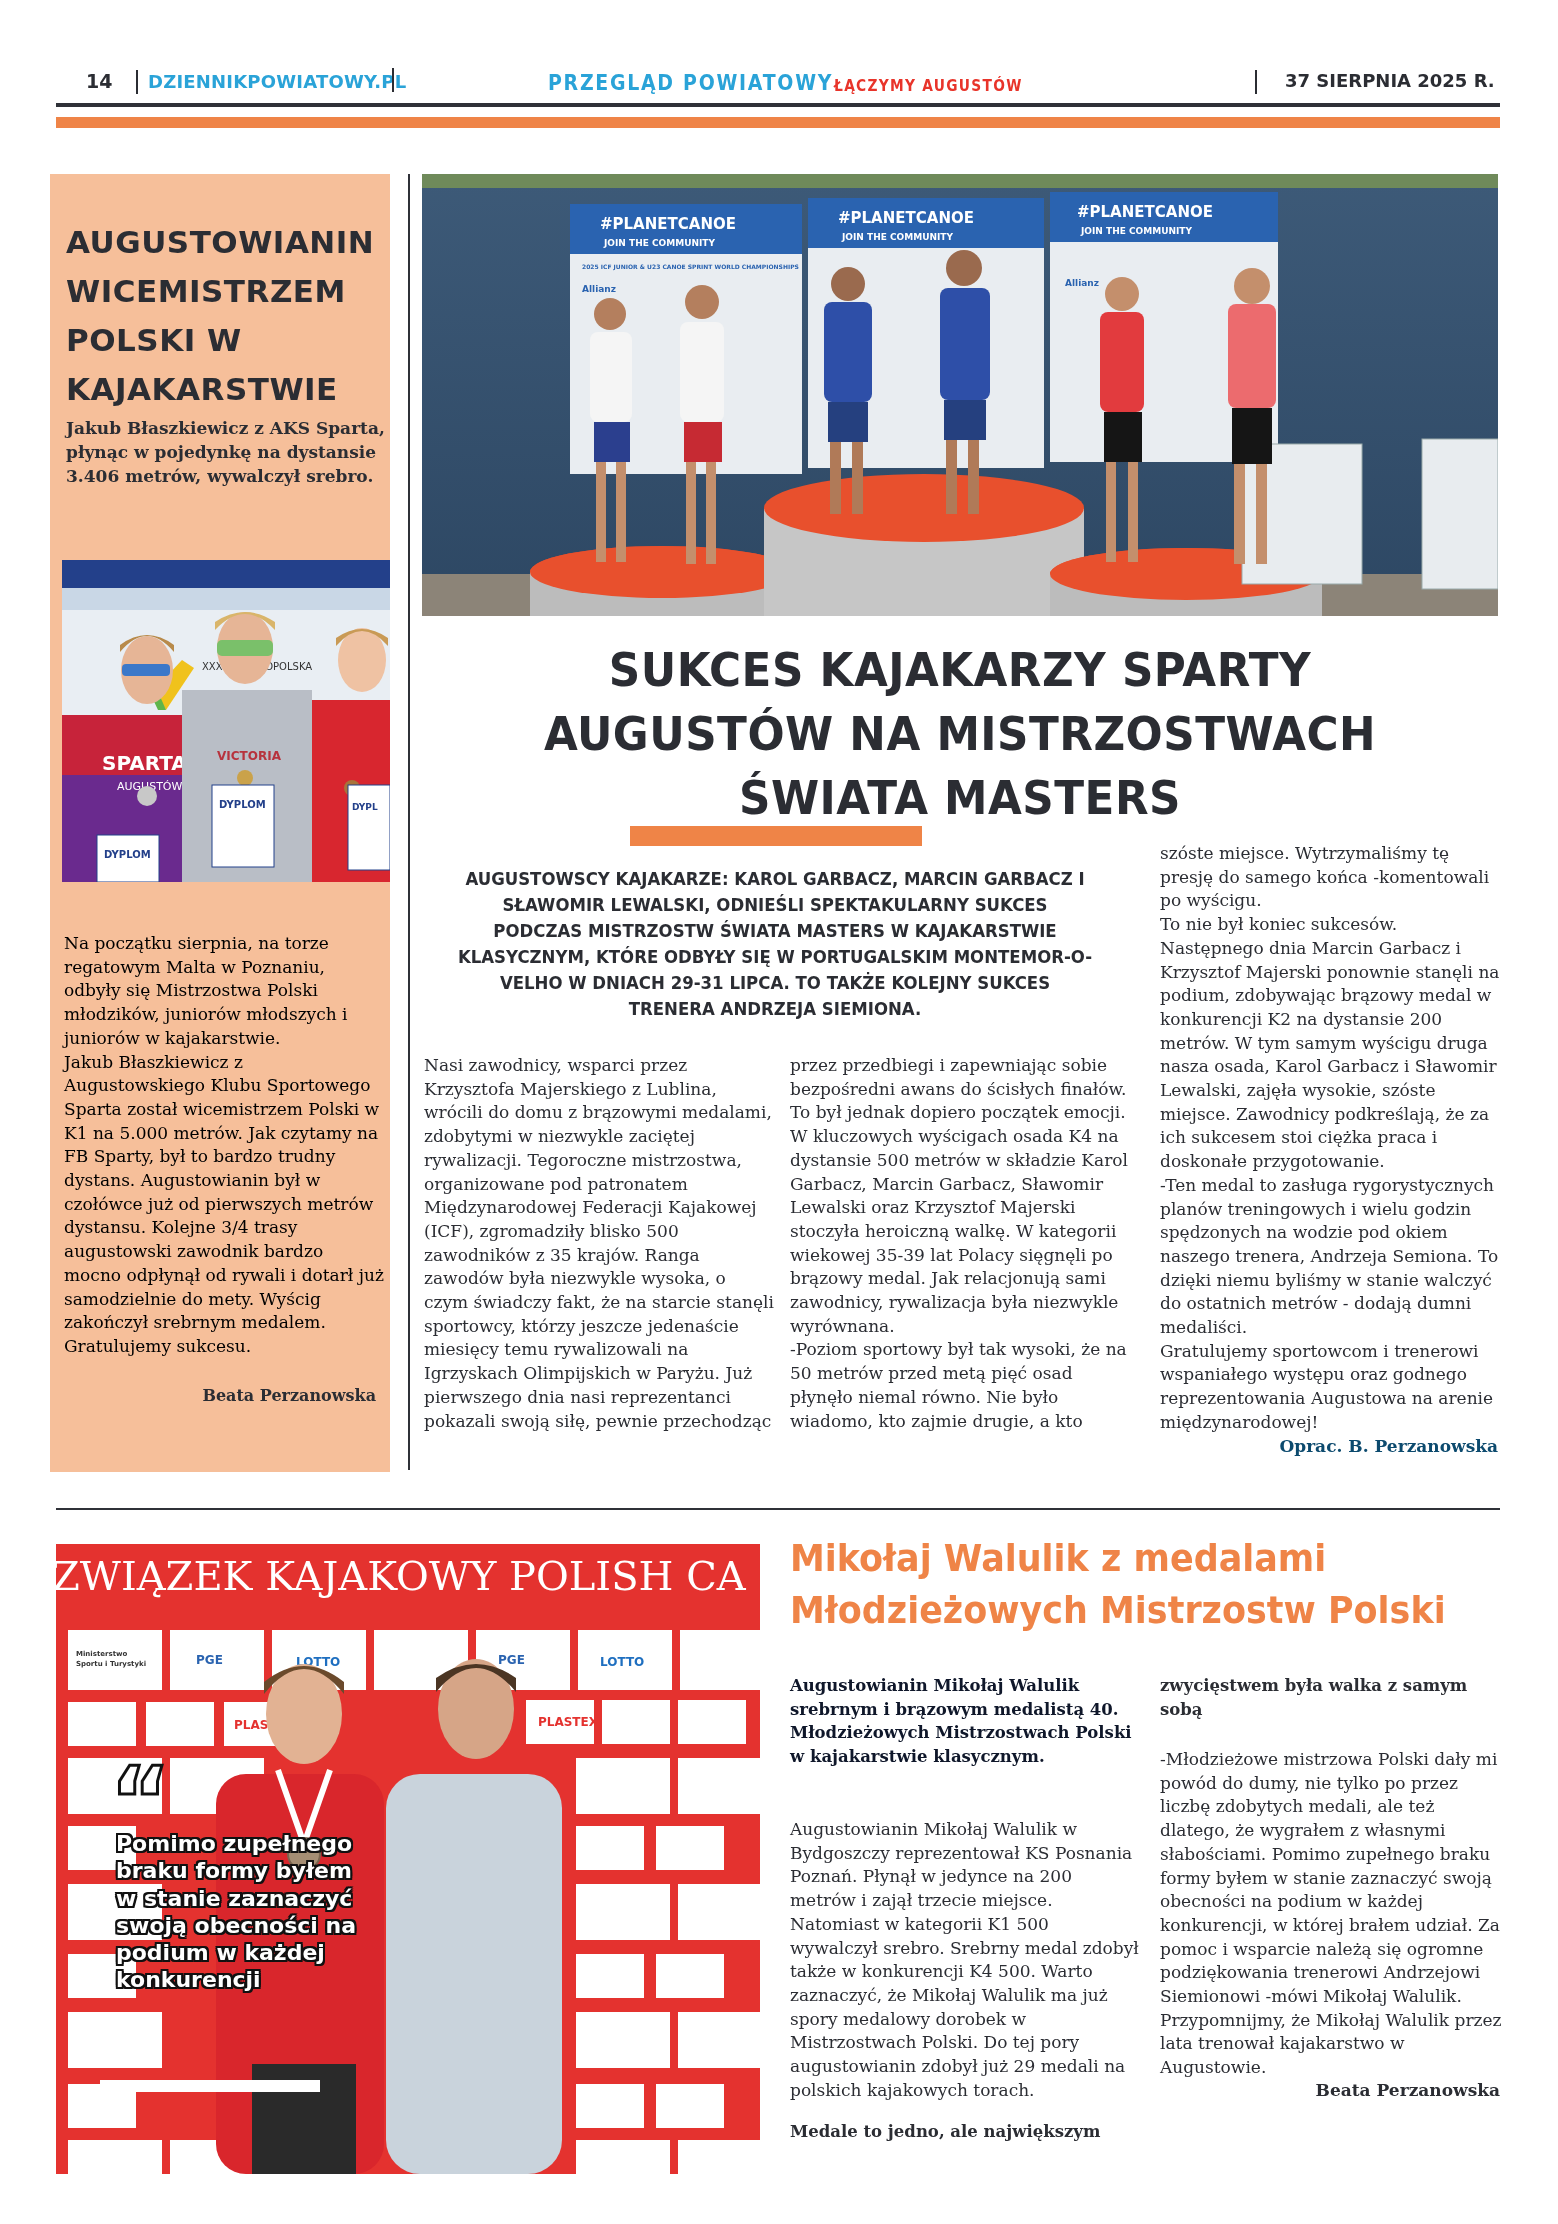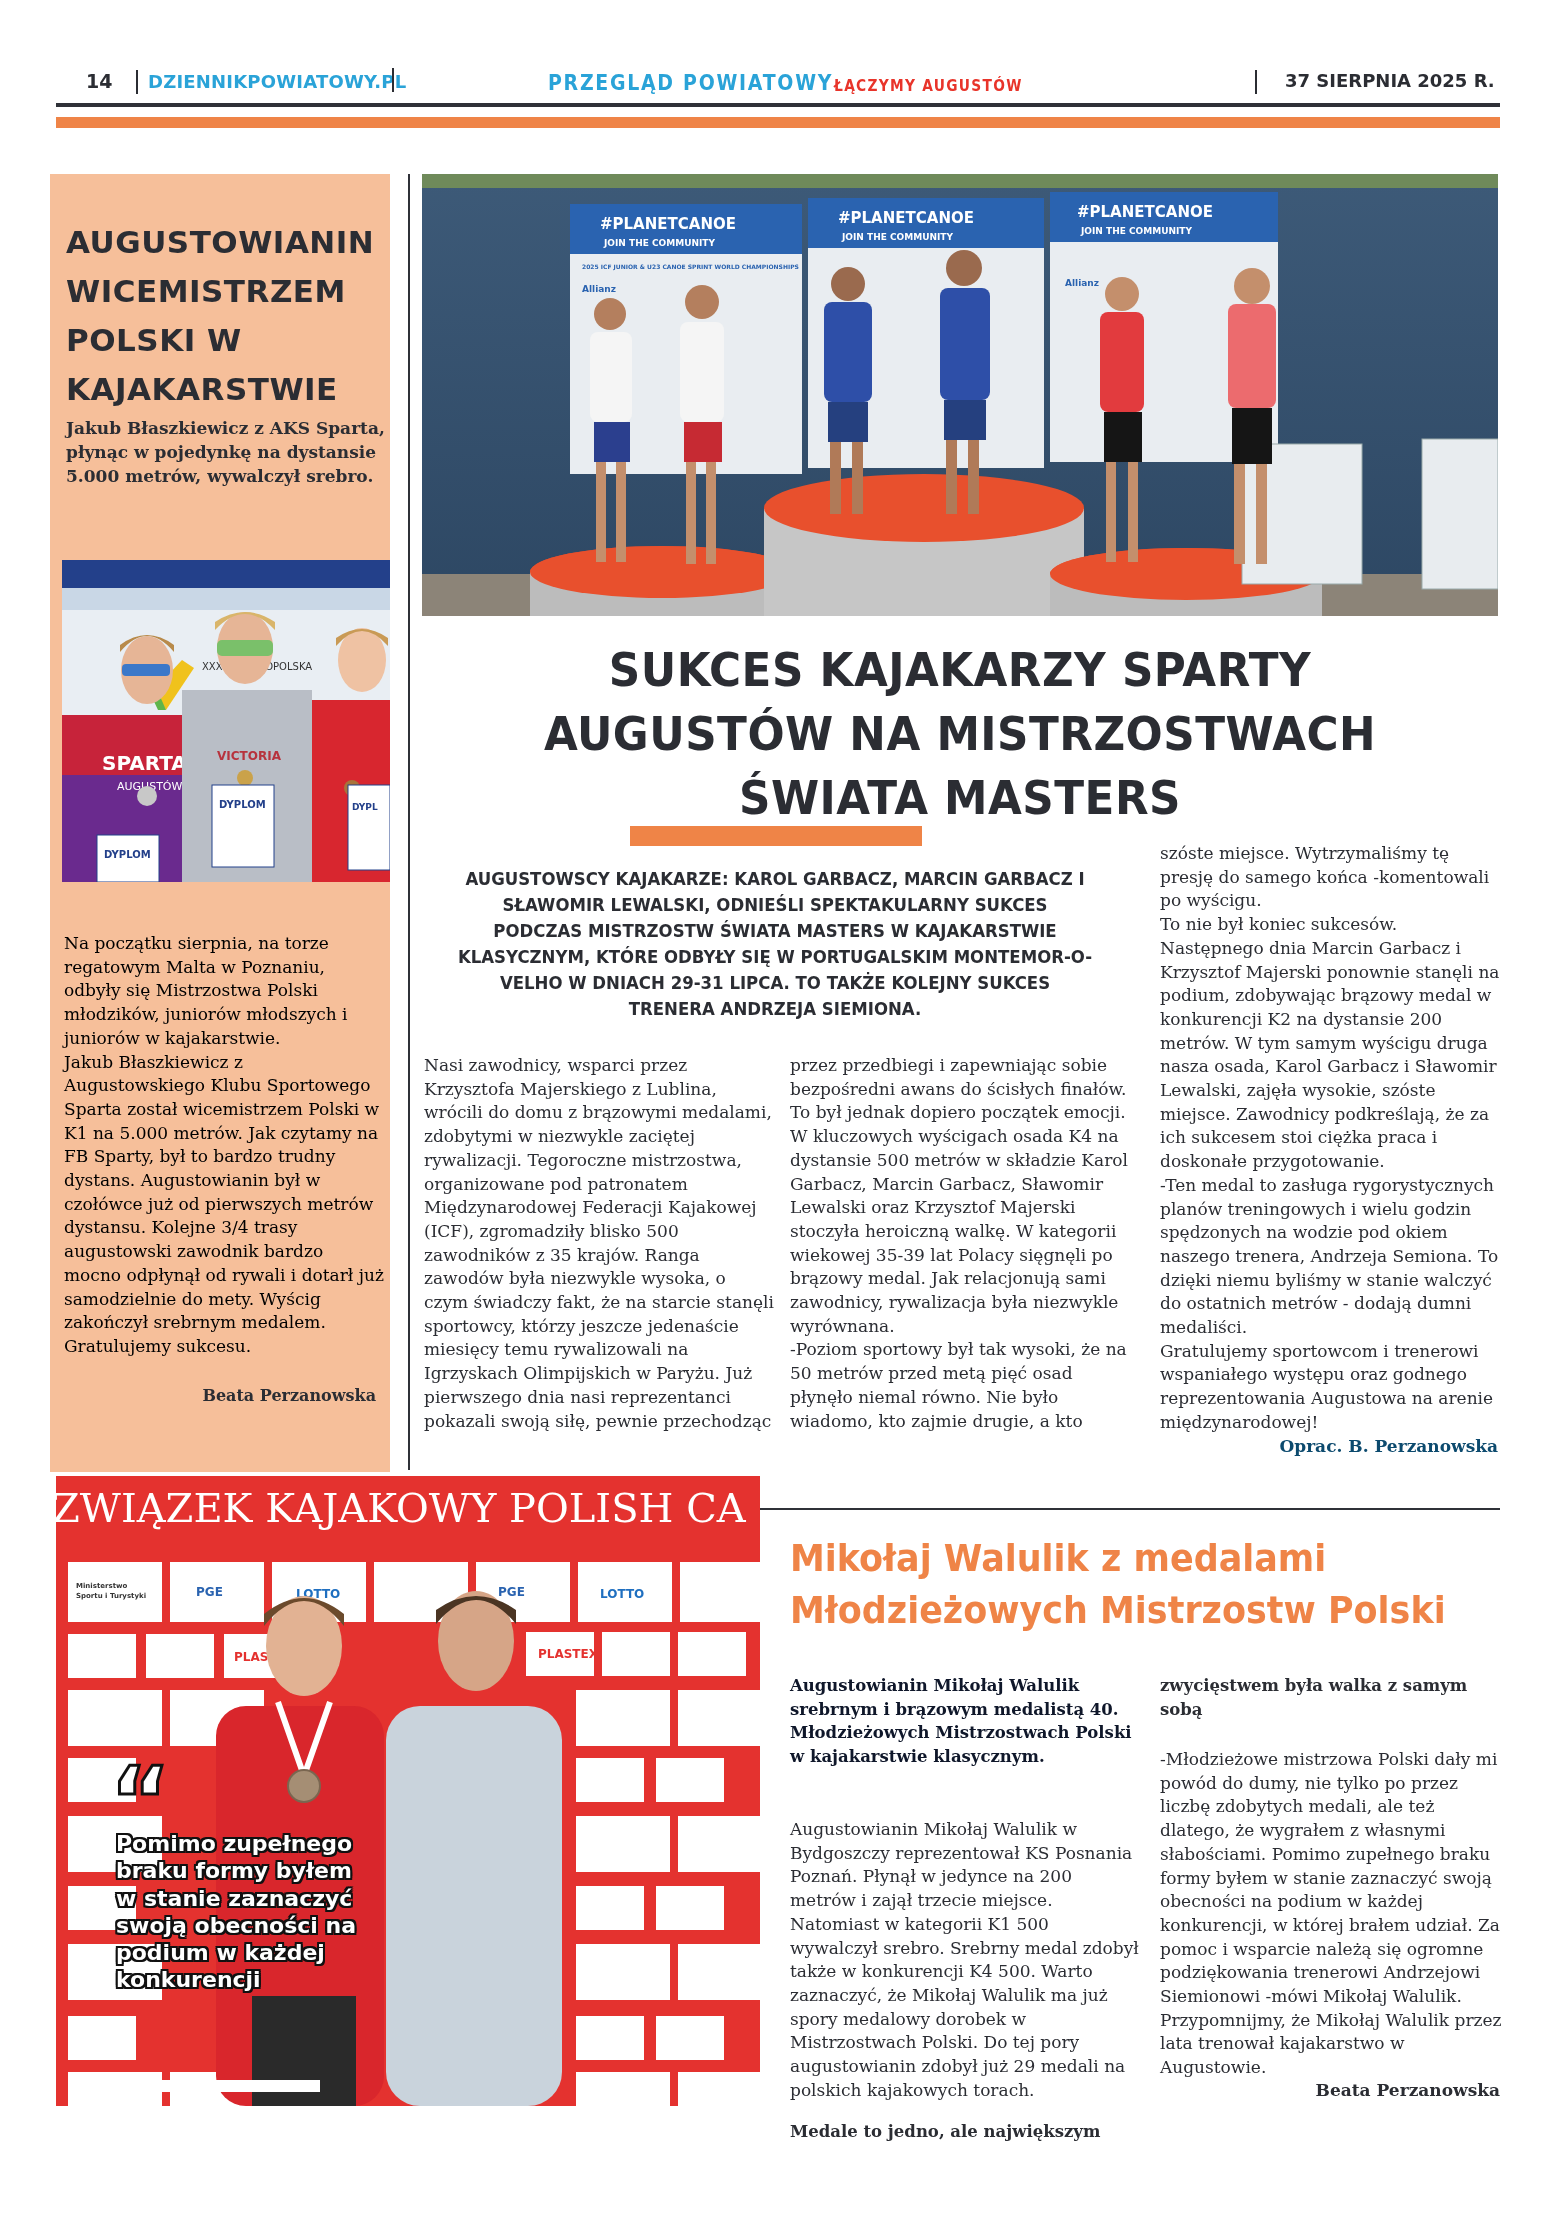--- a/index.html
+++ b/index.html
@@ -28,21 +28,21 @@
   .headline{left:420px;top:638px;width:1080px;text-align:center;font:bold 47px/64px "DejaVu Sans",sans-serif;color:#2b2d33;letter-spacing:.5px;transform:scaleX(.93);transform-origin:center}
   .accent-bar{left:630px;top:826px;width:292px;height:20px;background:#ef8447}
   .lead{left:430px;top:866px;width:690px;text-align:center;font:bold 18px/26px "DejaVu Sans",sans-serif;color:#2b2d33;transform:scaleX(.92);transform-origin:center}
   .col{font:17px/23.7px "DejaVu Serif",serif;color:#2b2d33;white-space:pre-line}
   .c1{left:424px;top:1054px;width:350px}
   .c2{left:790px;top:1054px;width:345px}
   .c3{left:1160px;top:842px;width:345px}
   .sign-main{right:60px;top:1436px;font:bold 17px "DejaVu Serif",serif;color:#0c4a6e}
   .mid-rule{left:56px;top:1508px;width:1444px;height:2px;background:#2f3138}
   
-  .btm-photo{left:56px;top:1476px;width:704px;height:630px;overflow:hidden;background:#86efac}
+  .btm-photo{left:56px;top:1544px;width:704px;height:630px;overflow:hidden;background:#86efac}
   .quote-mark{left:110px;top:1762px;font:bold 92px/80px "DejaVu Sans",sans-serif;color:#fff;-webkit-text-stroke:3px #111;letter-spacing:-14px}
   .quote-text{left:116px;top:1830px;width:260px;font:bold 22px/27.3px "DejaVu Sans",sans-serif;color:#fff;white-space:pre-line;text-shadow:-2px -2px 0 #111,2px -2px 0 #111,-2px 2px 0 #111,2px 2px 0 #111,0 2px 0 #111,0 -2px 0 #111,2px 0 0 #111,-2px 0 0 #111}
   .quote-bar{left:100px;top:2080px;width:220px;height:12px;background:#fff}
   .b-head{left:790px;top:1532px;width:720px;font:bold 38px/52px "DejaVu Sans",sans-serif;color:#ef8447;transform:scaleX(.92);transform-origin:left}
   .b-lead{left:790px;top:1674px;width:350px;font:bold 16.5px/23.5px "DejaVu Serif",serif;color:#0f172a}
   .b-c1{left:790px;top:1818px;width:350px}
   .b-sub{left:790px;top:2120px;width:350px;font:bold 16.5px/23.5px "DejaVu Serif",serif;color:#2b2d33}
   .b-sub2{left:1160px;top:1674px;width:345px;font:bold 16.5px/23.5px "DejaVu Serif",serif;color:#2b2d33}
   .b-c2{left:1160px;top:1748px;width:345px}
   .b-sign{right:58px;top:2080px;font:bold 17px "DejaVu Serif",serif;color:#2b2d33}
@@ -58,21 +58,21 @@
   <div class="abs hdr-title">PRZEGLĄD POWIATOWY</div>
   <div class="abs hdr-sub">ŁĄCZYMY AUGUSTÓW</div>
   <div class="abs hdr-bar" style="left:1255px;top:70px"></div>
   <div class="abs hdr-date">37 SIERPNIA 2025 R.</div>
   <div class="abs rule-dark"></div>
   <div class="abs rule-orange"></div>
 </header>
 
 <aside class="abs side">
   <h2 class="abs side-title">AUGUSTOWIANIN WICEMISTRZEM POLSKI W KAJAKARSTWIE</h2>
-  <p class="abs side-lead">Jakub Błaszkiewicz z AKS Sparta, płynąc w pojedynkę na dystansie 5.000 metrów, wywalczył srebro.</p>
+  <p class="abs side-lead">Jakub Błaszkiewicz z AKS Sparta, płynąc w pojedynkę na dystansie 3.406 metrów, wywalczył srebro.</p>
   <div class="abs side-photo">
     <svg width="328" height="322" viewBox="0 0 328 322">
       <rect width="328" height="322" fill="#e9eef3"></rect>
       <rect width="328" height="28" fill="#23408a"></rect>
       <rect y="28" width="328" height="22" fill="#c9d7e6"></rect>
       <polygon points="92,130 120,100 132,108 104,150" fill="#f0c21c"></polygon>
       <polygon points="82,120 96,150 104,150 90,118" fill="#5fb54a"></polygon>
       <text x="140" y="110" font-family="DejaVu Sans" font-size="10" fill="#333">XXXI OGÓLNOPOLSKA</text>
 
       <rect x="0" y="155" width="135" height="167" fill="#6a2a8e"></rect>

